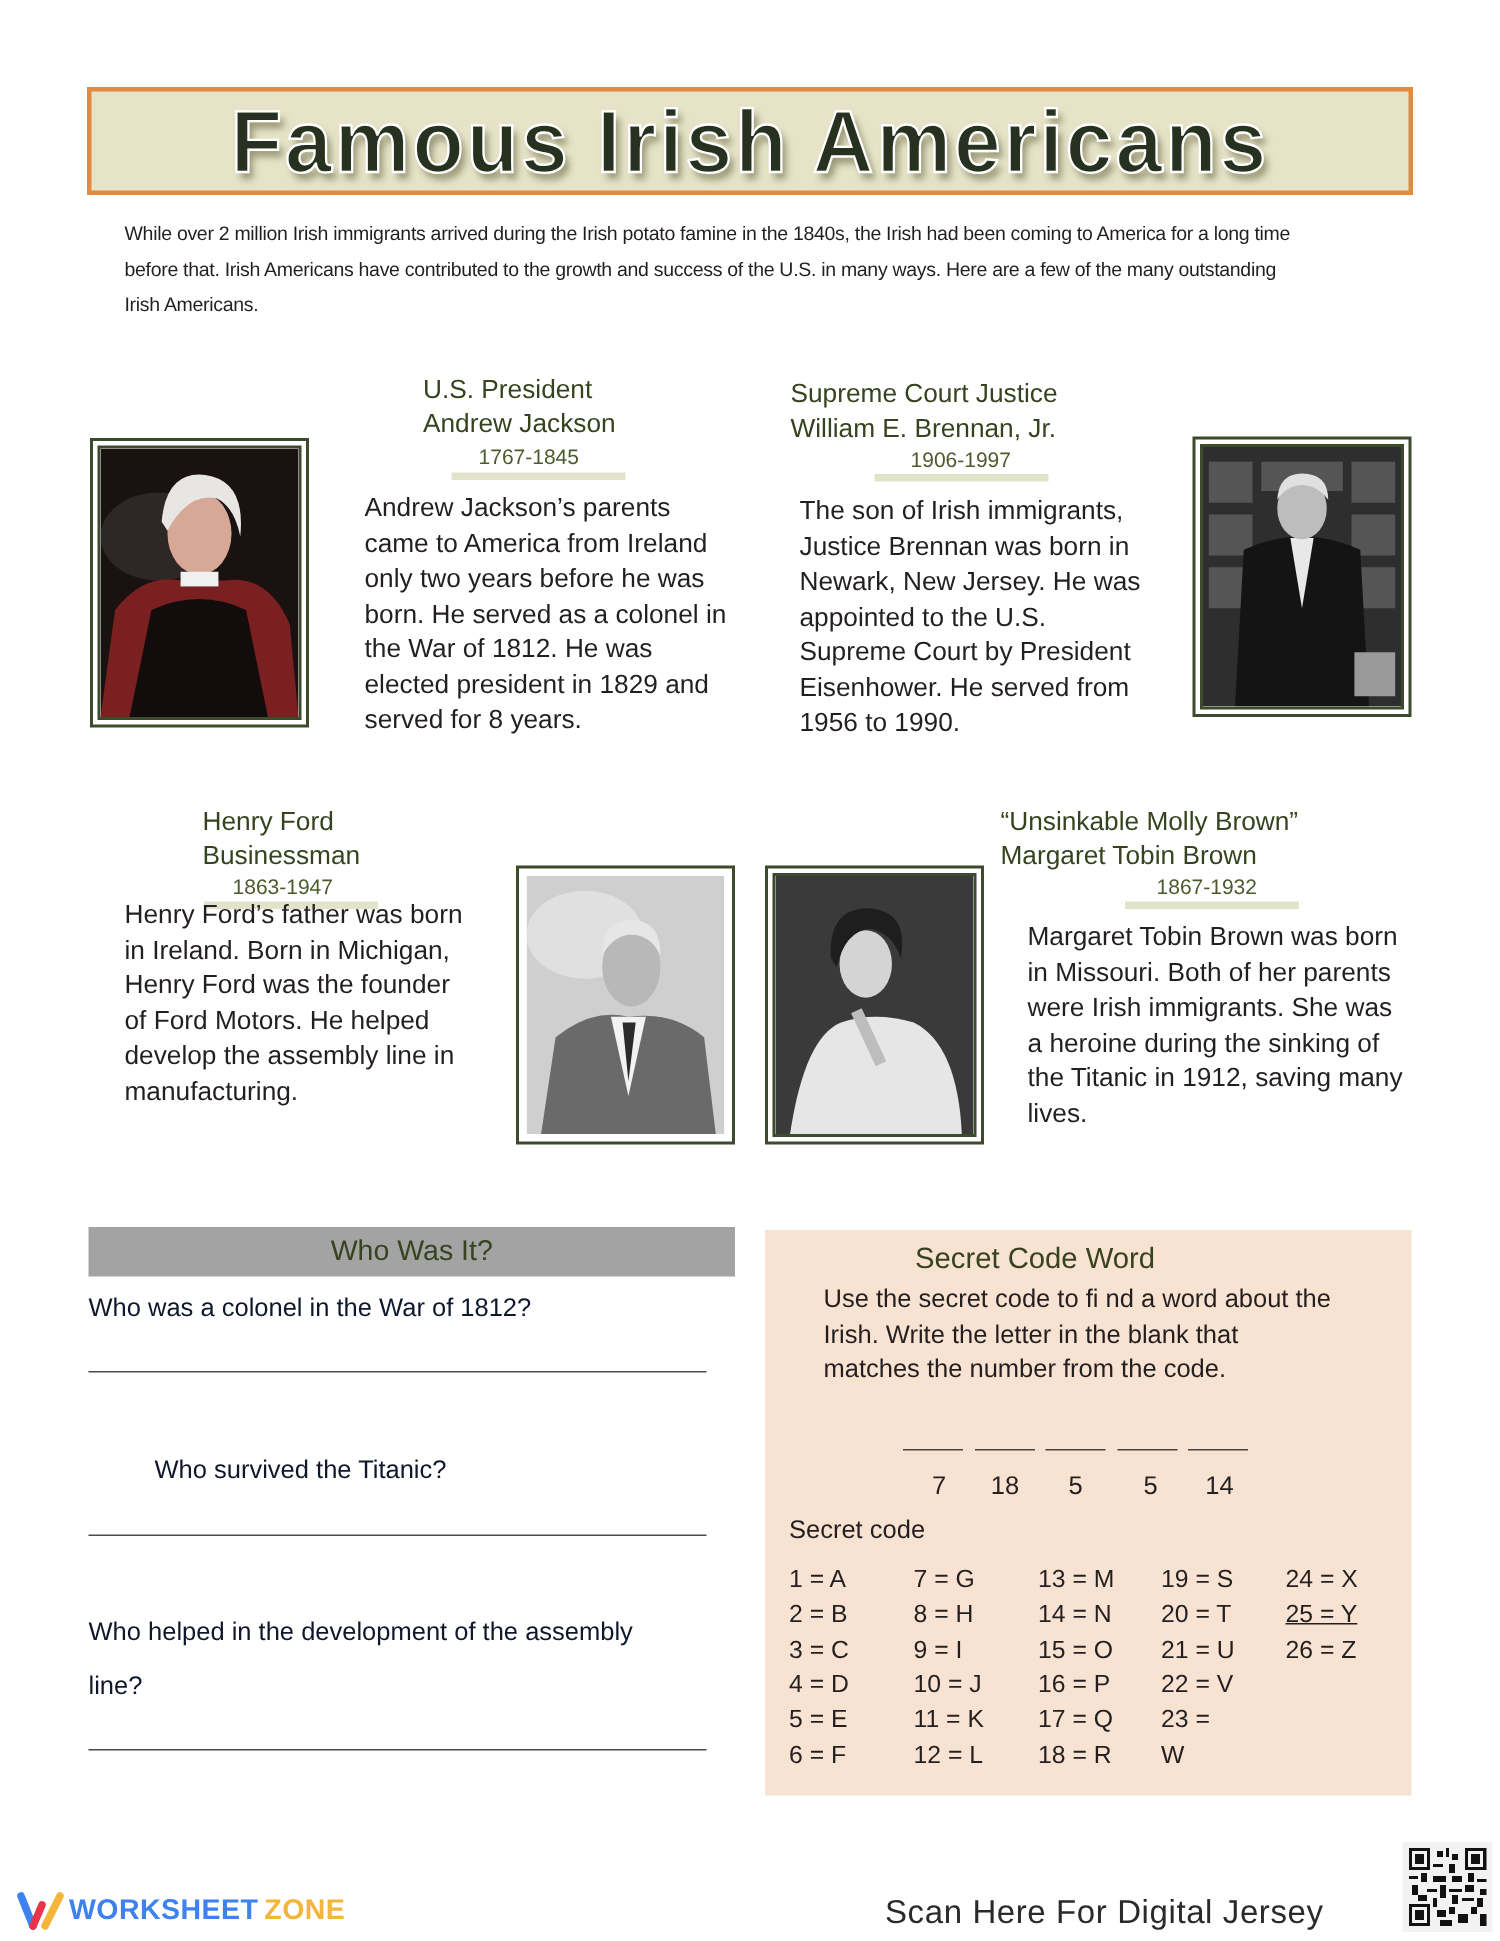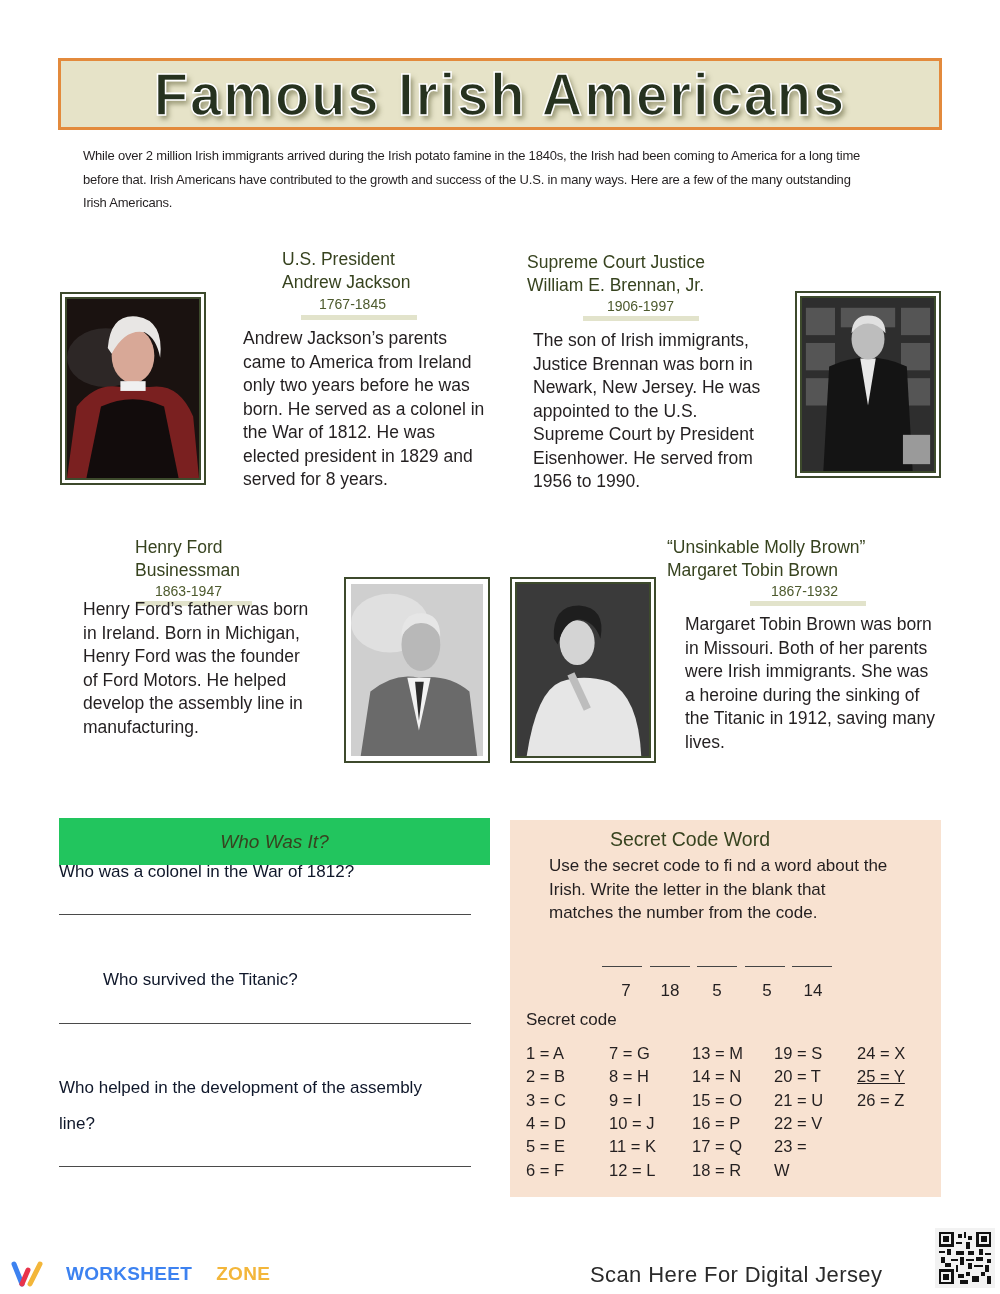--- a/index.html
+++ b/index.html
@@ -37,39 +37,39 @@
 
   .portrait {
     border: 2px solid #3d4a2c; padding: 3px; background: #ffffff;
   }
   .portrait-inner {
     width: 100%; height: 100%; border: 2px solid #3d4a2c; overflow: hidden; position: relative;
   }
   .portrait-inner svg { width: 100%; height: 100%; display: block; }
 
   .section-bar {
-    left: 59px; top: 818px; width: 431px; height: 47px; background: #22c55e;
-    display: flex; align-items: center; justify-content: center; font-style: italic;
+    left: 59px; top: 818px; width: 431px; height: 33px; background: #a3a3a3;
+    display: flex; align-items: center; justify-content: center;
   }
   .section-title { color: #37431f; font-size: 19px; }
 
   .question { font-size: 17px; color: #0f172a; }
   .answer-line { height: 1px; border-bottom: 1.5px solid #4a4a4a; width: 412px; }
 
   .code-panel {
     left: 510px; top: 820px; width: 431px; height: 377px; background: #f8e2d1;
   }
   .code-title { color: #37431f; font-size: 19.5px; }
   .code-instr { font-size: 17px; line-height: 23.5px; color: #231f20; }
   .blank { width: 40px; border-bottom: 1.5px solid #444; height: 1px; }
   .code-num { font-size: 17px; color: #231f20; text-align: center; width: 40px; }
   .code-grid { font-size: 16.5px; line-height: 23.3px; color: #231f20; }
   .code-cell { position: absolute; white-space: nowrap; }
 
-  .footer-logo { left: 10px; top: 1260px; display: flex; align-items: center; gap: 20px; }
+  .footer-logo { left: 10px; top: 1260px; display: flex; align-items: center; }
   .logo-text-a { color: #3d82f0; font-weight: 700; font-size: 19px; letter-spacing: 0.3px; }
   .logo-text-b { color: #f3b63a; font-weight: 700; font-size: 19px; letter-spacing: 0.3px; margin-left: 4px; }
   .scan-text { left: 590px; top: 1262px; font-size: 22px; color: #2a2a2a; letter-spacing: 0.4px; }
   .qr { left: 935px; top: 1228px; width: 60px; height: 60px; background: #f2f2f2; padding: 4px; }
 </style>
 </head>
 <body>
 
 <div class="abs title-banner">
   <div class="title-text">Famous Irish Americans</div>

